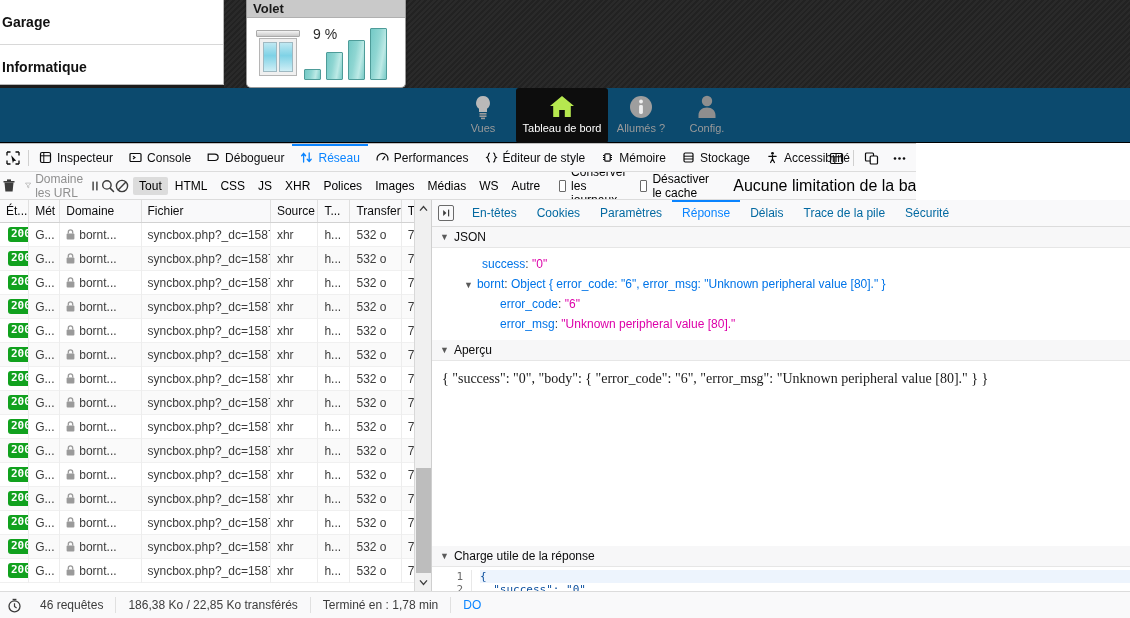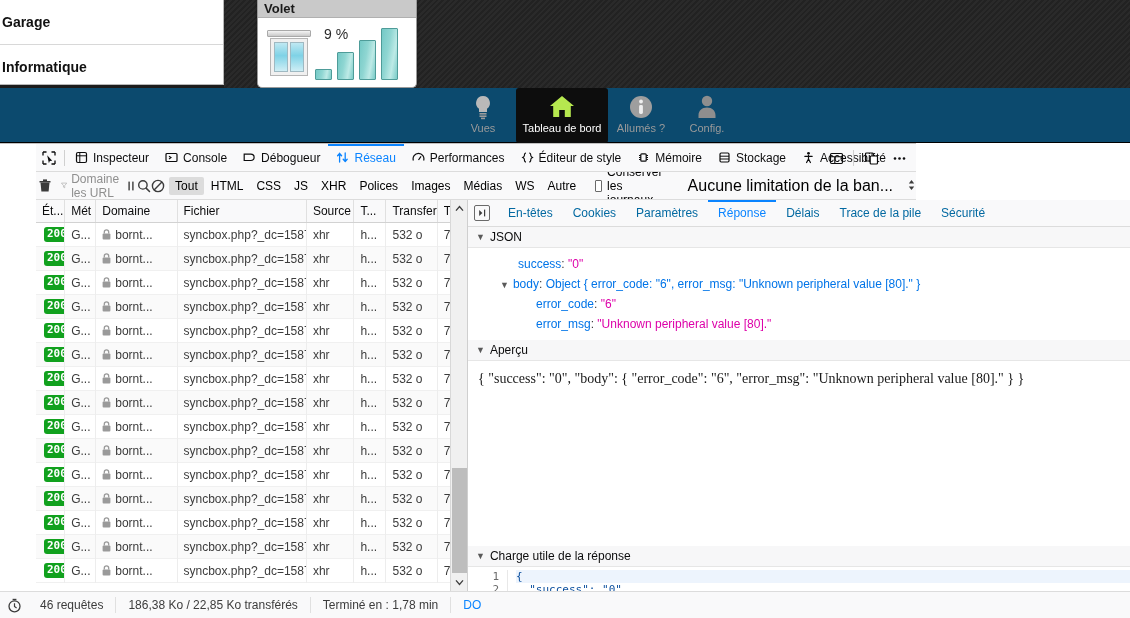--- a/index.html
+++ b/index.html
@@ -36,21 +36,20 @@
       repeating-linear-gradient(135deg, #2a2a2a 0px, #2a2a2a 2px, #222 2px, #222 4px);
   }
   #widget-volet {
     position: absolute; left: 22px; top: 0px; width: 160px; height: 88px;
     background: #ffffff;
     border: 1px solid #9a9a9a;
     border-top: none;
     border-radius: 0 0 5px 5px;
     box-shadow: 0 1px 3px rgba(0,0,0,.4);
     overflow: hidden;
-    margin-left: 11px;
   }
   #widget-volet-title {
     height: 18px; background: #c9c9c9;
     font-weight: bold; font-size: 13px; color: #1a1a1a;
     padding-left: 6px; line-height: 18px;
     border-bottom: 1px solid #b0b0b0;
   }
   #widget-body { position: relative; height: 70px; }
   .shutter {
     position: absolute; left: 12px; top: 12px; width: 38px; height: 46px;
@@ -108,21 +107,20 @@
   }
   .nav-ico { height: 30px; display: flex; align-items: center; justify-content: center; }
   .nav-label { line-height: 13px; white-space: nowrap; }
   .nav-item.wide { width: 92px; }
 
   
   #devtools {
     position: absolute; left: 0; top: 143px; width: 916px; height: 475px;
     background: #ffffff;
     border-top: 1px solid #c0c0c0;
-    padding-left: 36px;
   }
   #dt-toolbar {
     position: relative; height: 28px; background: #f9f9fa;
     border-bottom: 1px solid #dcdcdc;
     display: flex; align-items: center;
   }
   .dt-pick {
     width: 26px; height: 28px; display: flex; align-items: center; justify-content: center;
     cursor: pointer;
   }
@@ -519,20 +517,24 @@
     <div class="type-chip">Images</div>
     <div class="type-chip">Médias</div>
     <div class="type-chip">WS</div>
     <div class="type-chip">Autre</div>
 
     <div class="dt-sep"></div>
 
     <div class="cb-item">
       <span class="cbox"></span>
       <span>Conserver les journaux</span>
+    </div>
+    <div class="cb-item">
+      <span class="cbox"></span>
+      <span>Désactiver le cache</span>
     </div>
 
     <div class="dt-sep" style="margin-left:8px"></div>
 
     <div id="throttle">
       <span>Aucune limitation de la ban...</span>
       <span>
         <svg width="9" height="12" viewBox="0 0 9 12">
           <path d="M4.5 1L7.2 4.4H1.8zM4.5 11L7.2 7.6H1.8z" fill="#3c3c3c"></path>
         </svg>
@@ -844,21 +846,21 @@
         <div class="d-tab">Trace de la pile</div>
         <div class="d-tab">Sécurité</div>
       </div>
 
       <div class="section-head">
         <span class="twisty">▼</span>
         <span>JSON</span>
       </div>
       <div id="json-rows" style="padding:6px 0 6px 0">
           <div class="json-line" style="padding-left:50px"><span class="k">success</span><span class="punct">: </span><span class="v-str">"0"</span></div>
-          <div class="json-line" style="padding-left:32px"><span class="tw-inline">▼</span><span class="k">body</span><span class="punct">: </span><span class="v-obj">Object { error_code: "6", error_msg: "Unknown peripheral value [80]." }</span></div>
+          <div class="json-line" style="padding-left:32px"><span class="tw-inline">▼</span><span class="k">bornt</span><span class="punct">: </span><span class="v-obj">Object { error_code: "6", error_msg: "Unknown peripheral value [80]." }</span></div>
           <div class="json-line" style="padding-left:68px"><span class="k">error_code</span><span class="punct">: </span><span class="v-str">"6"</span></div>
           <div class="json-line" style="padding-left:68px"><span class="k">error_msg</span><span class="punct">: </span><span class="v-str">"Unknown peripheral value [80]."</span></div>
         </div>
 
       <div class="section-head">
         <span class="twisty">▼</span>
         <span>Aperçu</span>
       </div>
       <div id="apercu-body">{ "success": "0", "body": { "error_code": "6", "error_msg": "Unknown peripheral value [80]." } }</div>
 

